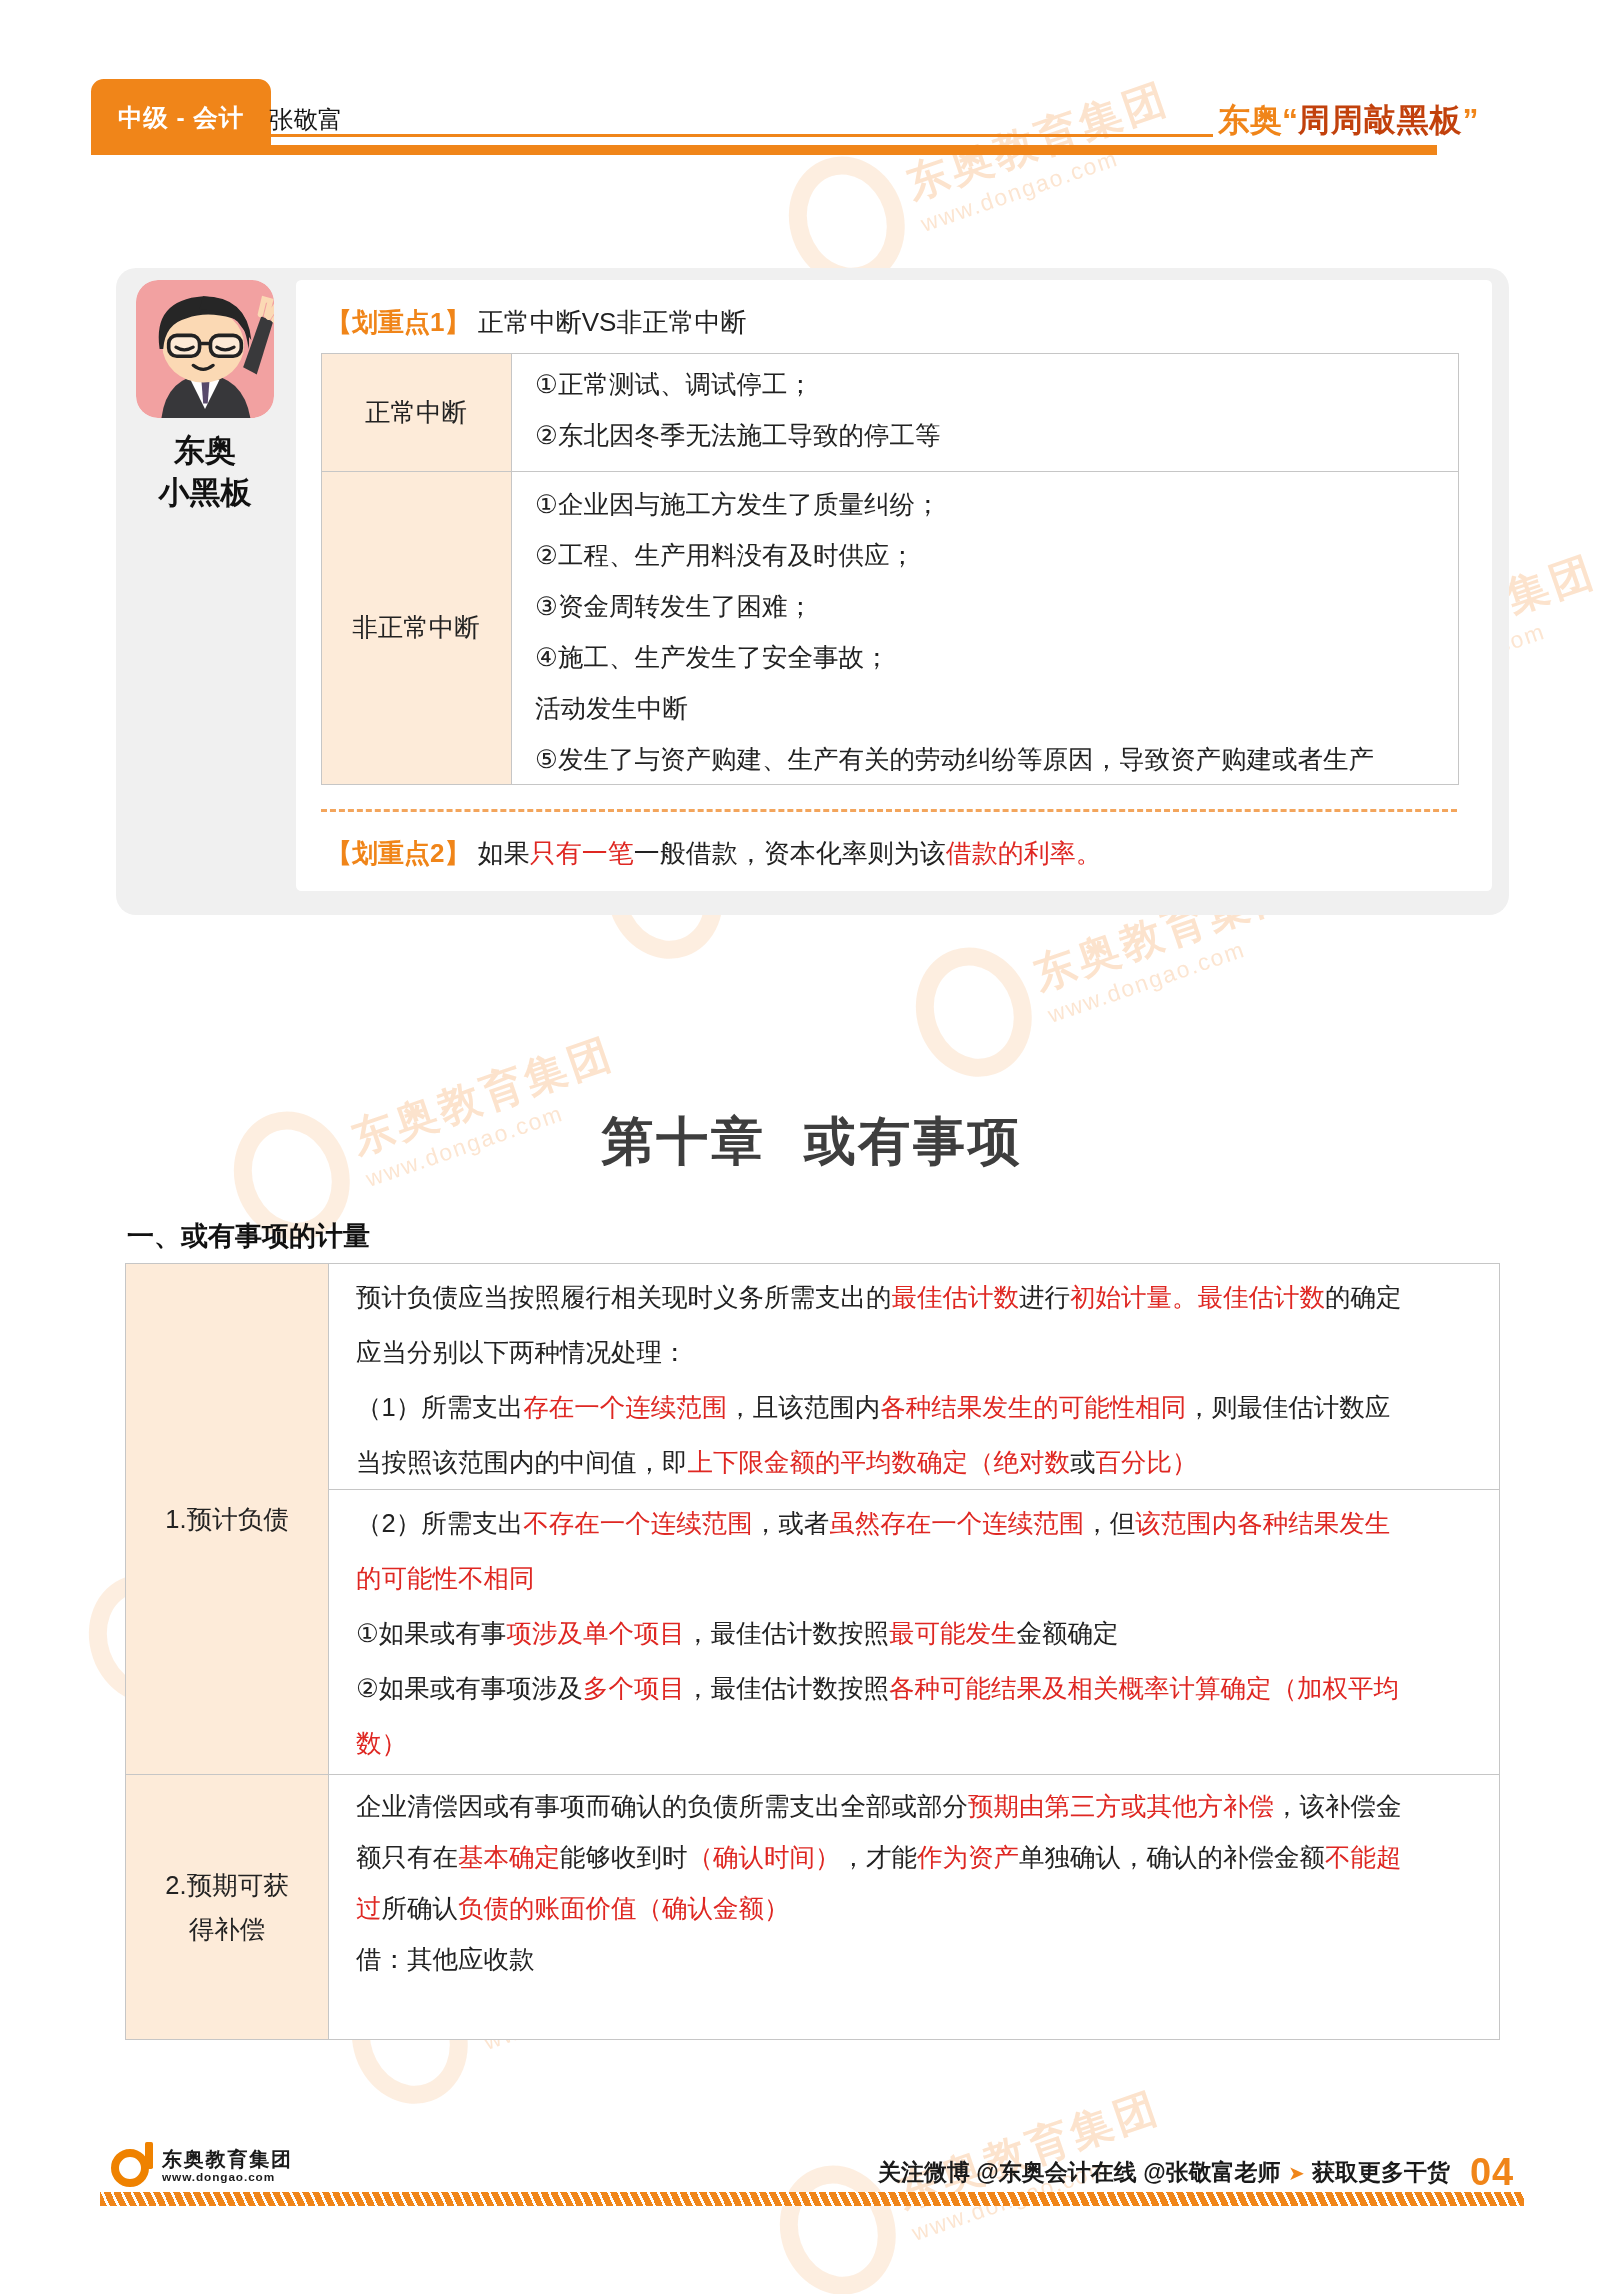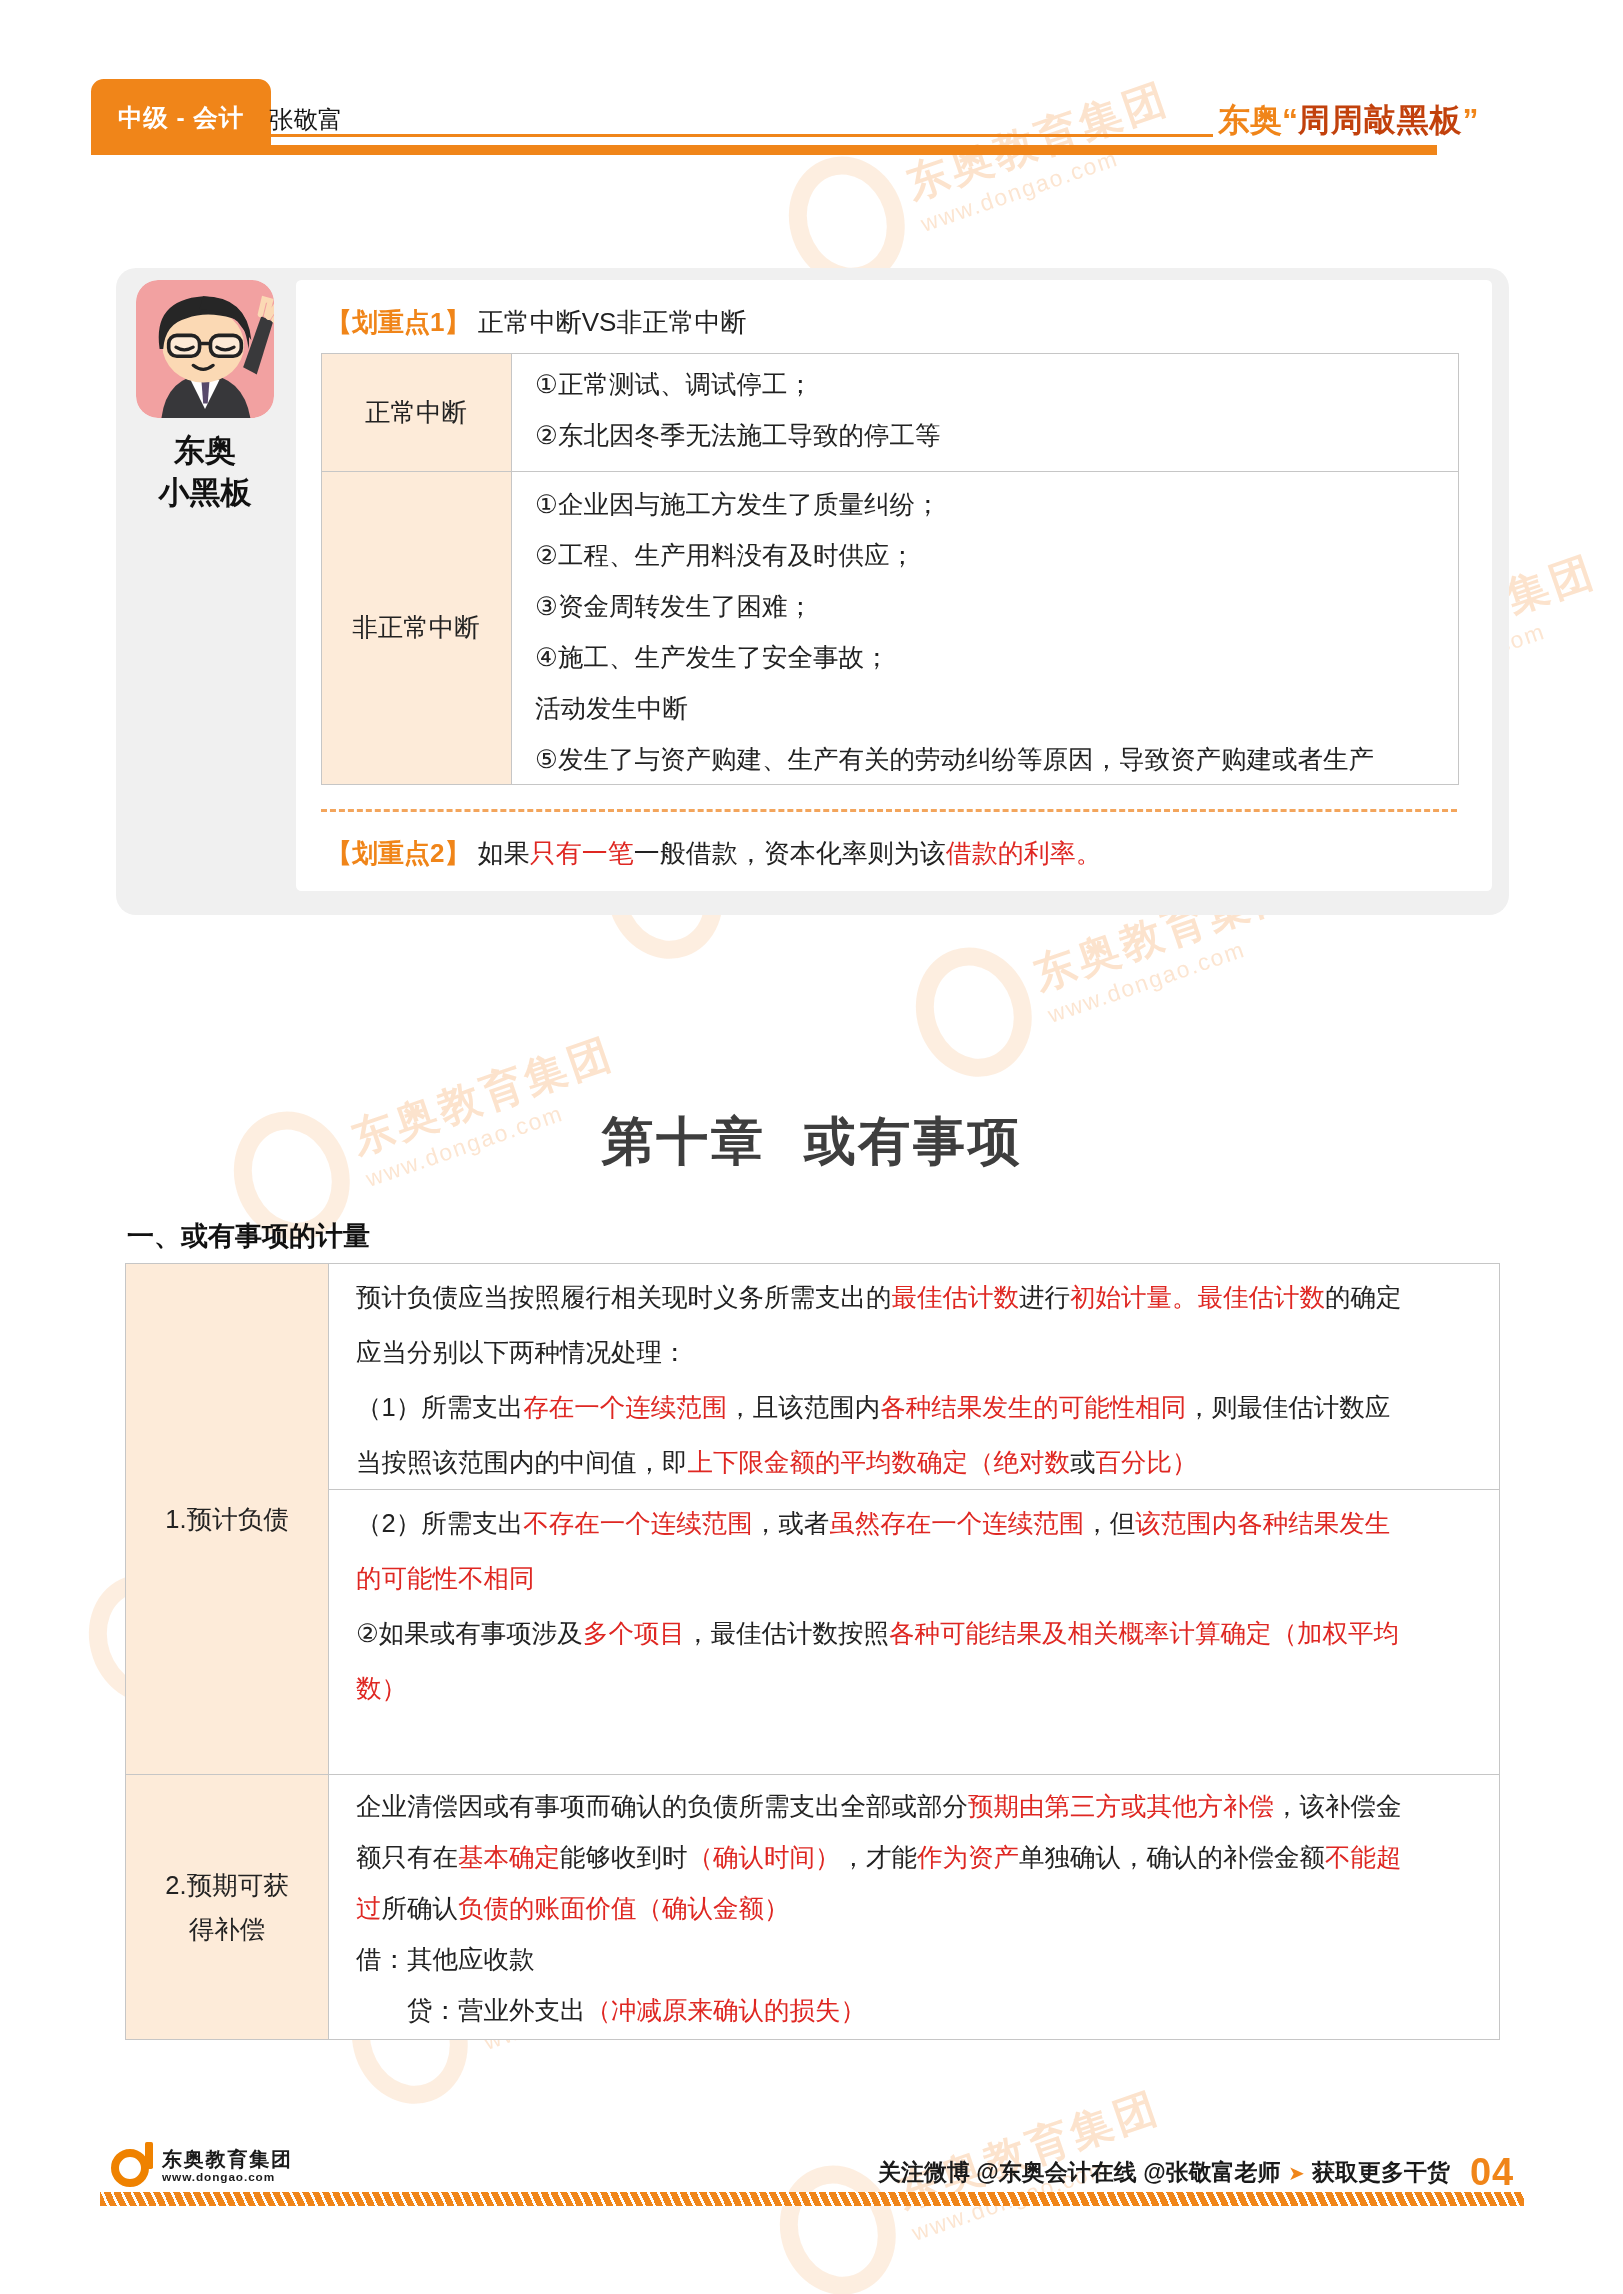--- a/index.html
+++ b/index.html
@@ -245,39 +245,39 @@
     <div class="mcnt">
       <div class="subcell" style="height:226px;">
           <div class="ln"><span class="c-k">预计负债应当按照履行相关现时义务所需支出的</span><span class="c-r">最佳估计数</span><span class="c-k">进行</span><span class="c-r">初始计量。</span><span class="c-r">最佳估计数</span><span class="c-k">的确定</span></div>
           <div class="ln"><span class="c-k">应当分别以下两种情况处理：</span></div>
           <div class="ln"><span class="c-k">（1）所需支出</span><span class="c-r">存在一个连续范围</span><span class="c-k">，且该范围内</span><span class="c-r">各种结果发生的可能性相同</span><span class="c-k">，则最佳估计数应</span></div>
           <div class="ln"><span class="c-k">当按照该范围内的中间值，即</span><span class="c-r">上下限金额的平均数确定</span><span class="c-r">（绝对数</span><span class="c-k">或</span><span class="c-r">百分比）</span></div>
         </div>
       <div class="subcell last" style="height:284px;">
           <div class="ln"><span class="c-k">（2）所需支出</span><span class="c-r">不存在一个连续范围</span><span class="c-k">，或者</span><span class="c-r">虽然存在一个连续范围</span><span class="c-k">，但</span><span class="c-r">该范围内各种结果发生</span></div>
           <div class="ln"><span class="c-r">的可能性不相同</span></div>
+          <div class="ln"><span class="c-k">①如果或有事</span><span class="c-r">项涉及单个项目</span><span class="c-k">，最佳估计数按照</span><span class="c-r">最可能发生</span><span class="c-k">金额确定</span></div>
           <div class="ln"><span class="c-k">②如果或有事项涉及</span><span class="c-r">多个项目</span><span class="c-k">，最佳估计数按照</span><span class="c-r">各种可能结果及相关概率计算确定（加权平均</span></div>
           <div class="ln"><span class="c-r">数）</span></div>
         </div>
     </div>
   </div>
   <div class="mrow last" style="height:264px;">
     <div class="mlbl">
       <div>
           <div class="ln">2.预期可获</div>
           <div class="ln">得补偿</div>
         </div>
     </div>
     <div class="mcnt">
       <div class="subcell last tight" style="height:264px;">
           <div class="ln"><span class="c-k">企业清偿因或有事项而确认的负债所需支出全部或部分</span><span class="c-r">预期由第三方或其他方补偿</span><span class="c-k">，该补偿金</span></div>
           <div class="ln"><span class="c-k">额只有在</span><span class="c-r">基本确定</span><span class="c-k">能够收到时</span><span class="c-r">（确认时间）</span><span class="c-k">，才能</span><span class="c-r">作为资产</span><span class="c-k">单独确认，确认的补偿金额</span><span class="c-r">不能超</span></div>
           <div class="ln"><span class="c-r">过</span><span class="c-k">所确认</span><span class="c-r">负债的账面价值（确认金额）</span></div>
           <div class="ln"><span class="c-k">借：其他应收款</span></div>
-          <div class="ln"><span class="c-k">　　贷：营业外支出</span><span class="c-r">（冲减原来确认的损失）</span></div>
         </div>
     </div>
   </div>
 </div>
 
 <div class="ft-logo">
   <div class="dmark">
     <div class="dring"></div>
       <div class="dstub"></div>
   </div>

